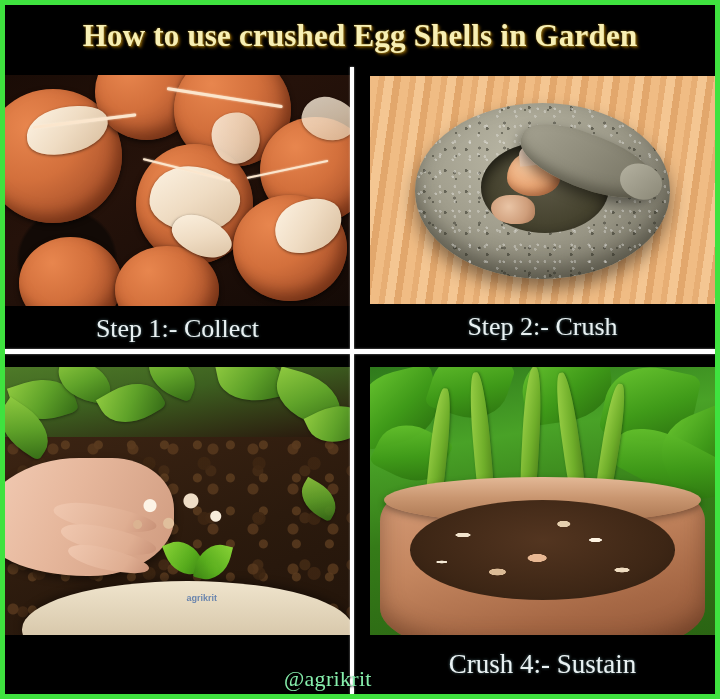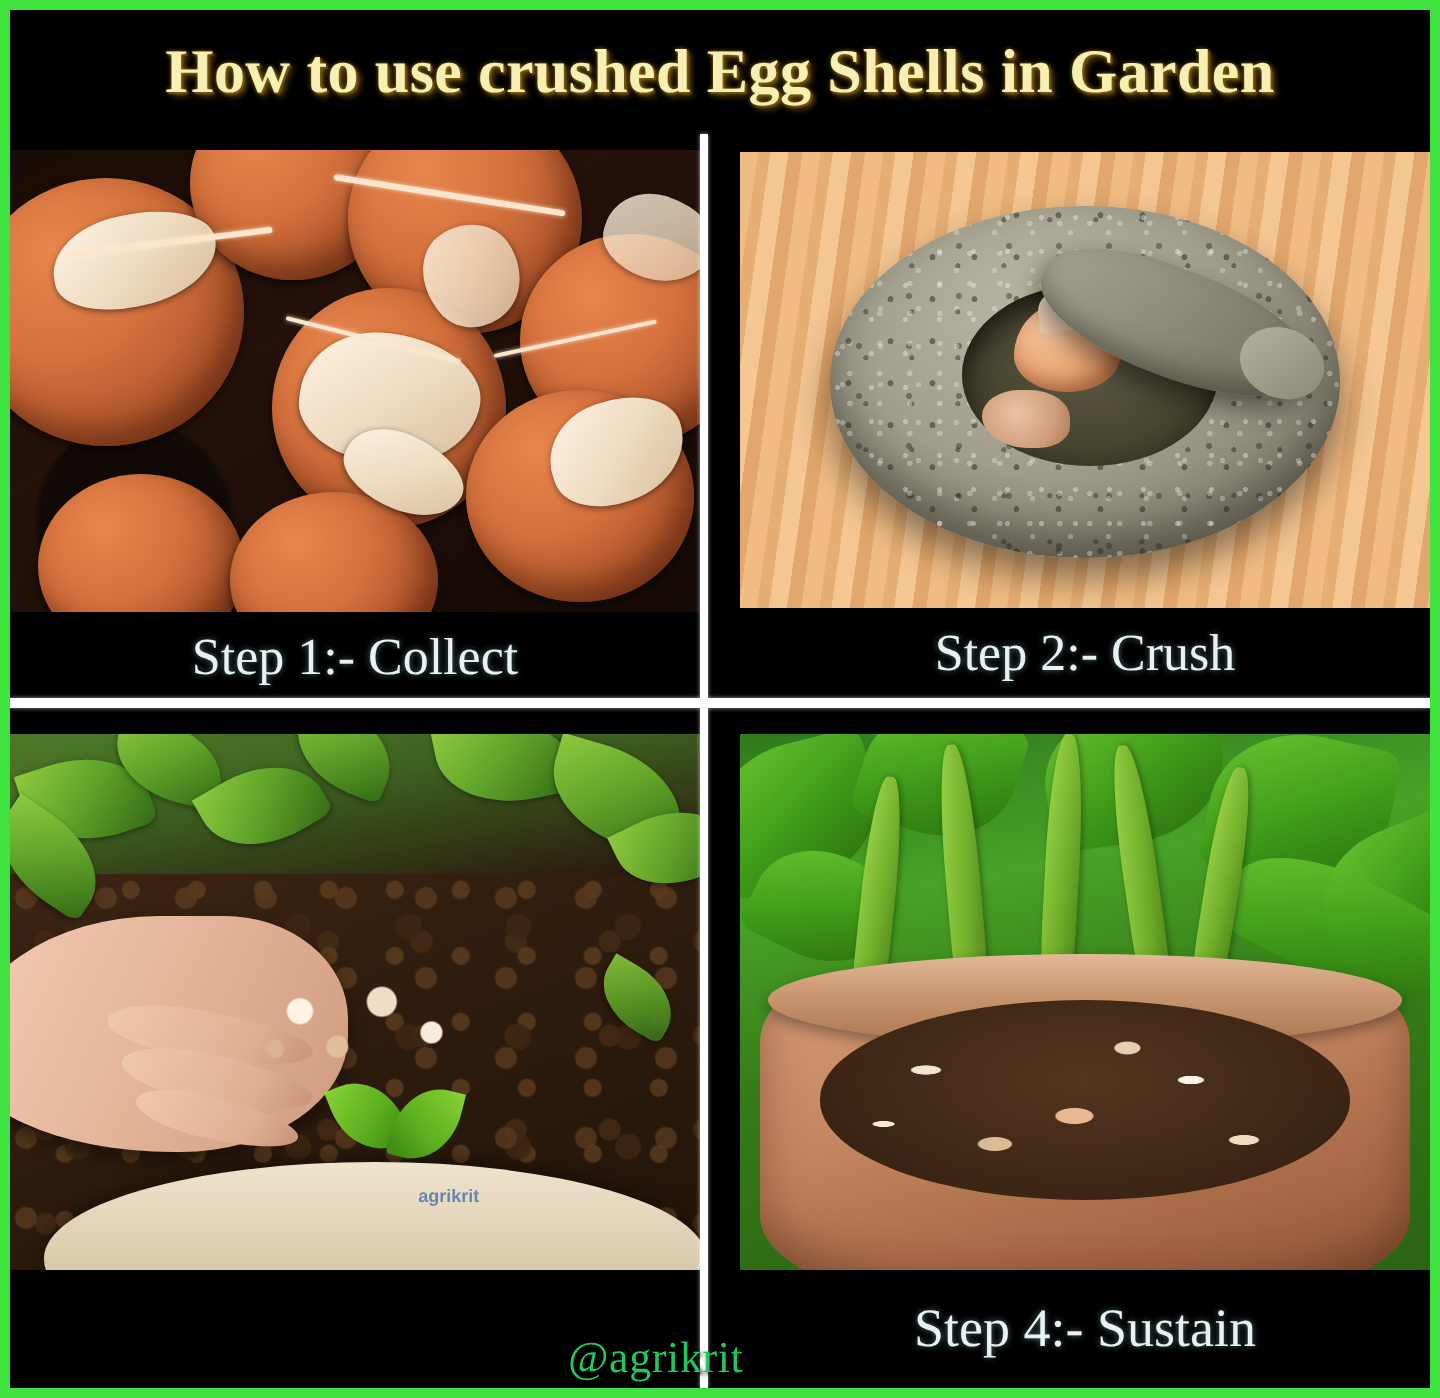--- a/index.html
+++ b/index.html
@@ -116,21 +116,21 @@
     box-shadow: 0 0 2px rgba(255,255,255,0.6);
   }
 
   
   .watermark {
     position: absolute;
     left: 279px;
     top: 661px;
     font-family: "Liberation Serif", serif;
     font-size: 22px;
-    color: #22c55e;
+    color: #86efac;
     text-shadow: 1px 1px 2px #000;
     letter-spacing: 0.3px;
     z-index: 6;
   }
 
   
   .eggpile {
     position: absolute; inset: 0;
     background:
       radial-gradient(circle at 18% 80%, #120a06 0 14%, transparent 15%),
@@ -294,21 +294,21 @@
     width: 42%; height: 55%;
     border-radius: 0 74% 6% 74%;
     background: linear-gradient(145deg, #8fe039 0%, #5cb81f 60%, #3d8c14 100%);
   }
   .agrilogo .lf1 { left: 6%; top: 4%; transform: rotate(-22deg); }
   .agrilogo .lf2 { left: 44%; top: 10%; transform: rotate(14deg) scaleX(-1); }
   .agrilogo .lgtxt {
     position: absolute;
     left: 0; bottom: 4%;
     width: 100%;
-    text-align: right;
+    text-align: center;
     font-family: "Liberation Sans", sans-serif;
     font-size: 9px;
     font-weight: bold;
     color: #4a6fa8;
     opacity: .85;
   }
 
   
   .potscene { position: absolute; inset: 0; background:
       linear-gradient(170deg, #2f7a1c 0%, #49a227 28%, #357b18 55%, #2a6413 100%);
@@ -470,21 +470,21 @@
 
           <div class="terracotta">
             <div class="terracotta-rim"></div>
             <div class="soil-in-pot">
               <div class="mulch"></div>
             </div>
           </div>
         </div>
       </div>
       <div class="caption">
-        <span class="caption-text">Step 4:- Sustain</span>
+        <span class="caption-text">Crush 4:- Sustain</span>
       </div>
     </div>
 
   </div>
 
   <div class="divider-v"></div>
   <div class="divider-h"></div>
 
   <div class="watermark">@agrikrit</div>
 

